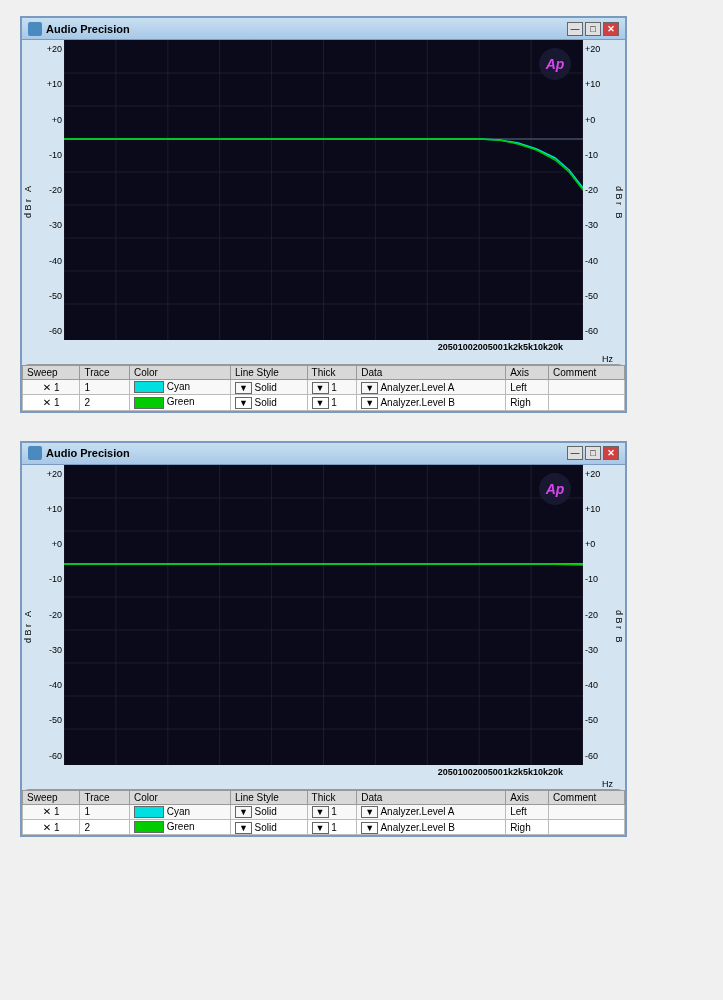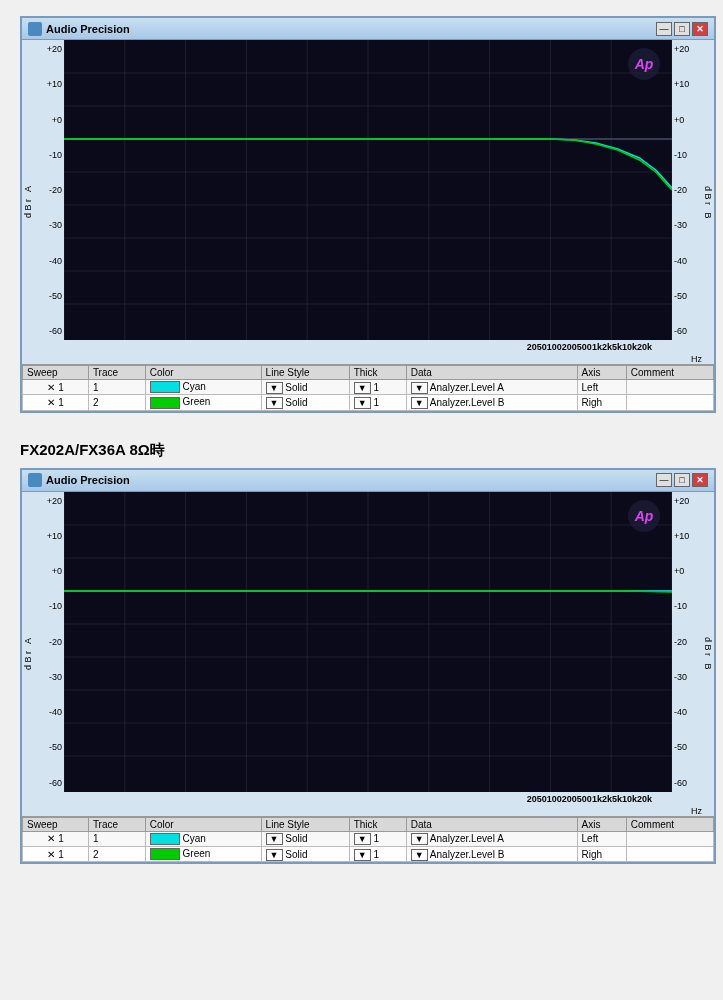--- a/index.html
+++ b/index.html
@@ -13,21 +13,21 @@
     .section-title {
       font-size: 15px;
       font-weight: bold;
       margin-bottom: 8px;
       color: #000;
     }
     .ap-window {
       border: 2px solid #7a9abf;
       background: #d4e4f0;
       margin-bottom: 28px;
-      width: 696px;
+      width: 607px;
     }
     .ap-titlebar {
       background: linear-gradient(to bottom, #c8dff0, #a8c8e8);
       border-bottom: 1px solid #7a9abf;
       padding: 3px 6px;
       display: flex;
       align-items: center;
       justify-content: space-between;
       height: 22px;
     }
@@ -138,20 +138,21 @@
       display: flex;
       align-items: center;
       justify-content: center;
       padding: 4px 0;
       width: 12px;
     }
     .data-table {
       background: #ffffff;
       border-top: 1px solid #999;
       font-size: 10px;
+      border-radius: 7px;
     }
     .data-table table {
       width: 100%;
       border-collapse: collapse;
     }
     .data-table th {
       background: #d8d8d8;
       border: 1px solid #999;
       padding: 1px 4px;
       font-weight: normal;
@@ -349,21 +350,20 @@
             <td>Righ</td>
             <td></td>
           </tr>
         </tbody>
       </table>
     </div>
   </div>
 </div>
 
 <div>
-  <div class="section-title">FX202A/FX36A 8Ω時</div>
 
   <div class="ap-window">
 
     <div class="ap-titlebar">
       <div class="ap-titlebar-left">
         <div class="ap-titlebar-icon"></div>
         <span class="ap-titlebar-title">Audio Precision</span>
       </div>
       <div class="ap-titlebar-buttons">
         <div class="ap-btn ap-btn-min">—</div>

